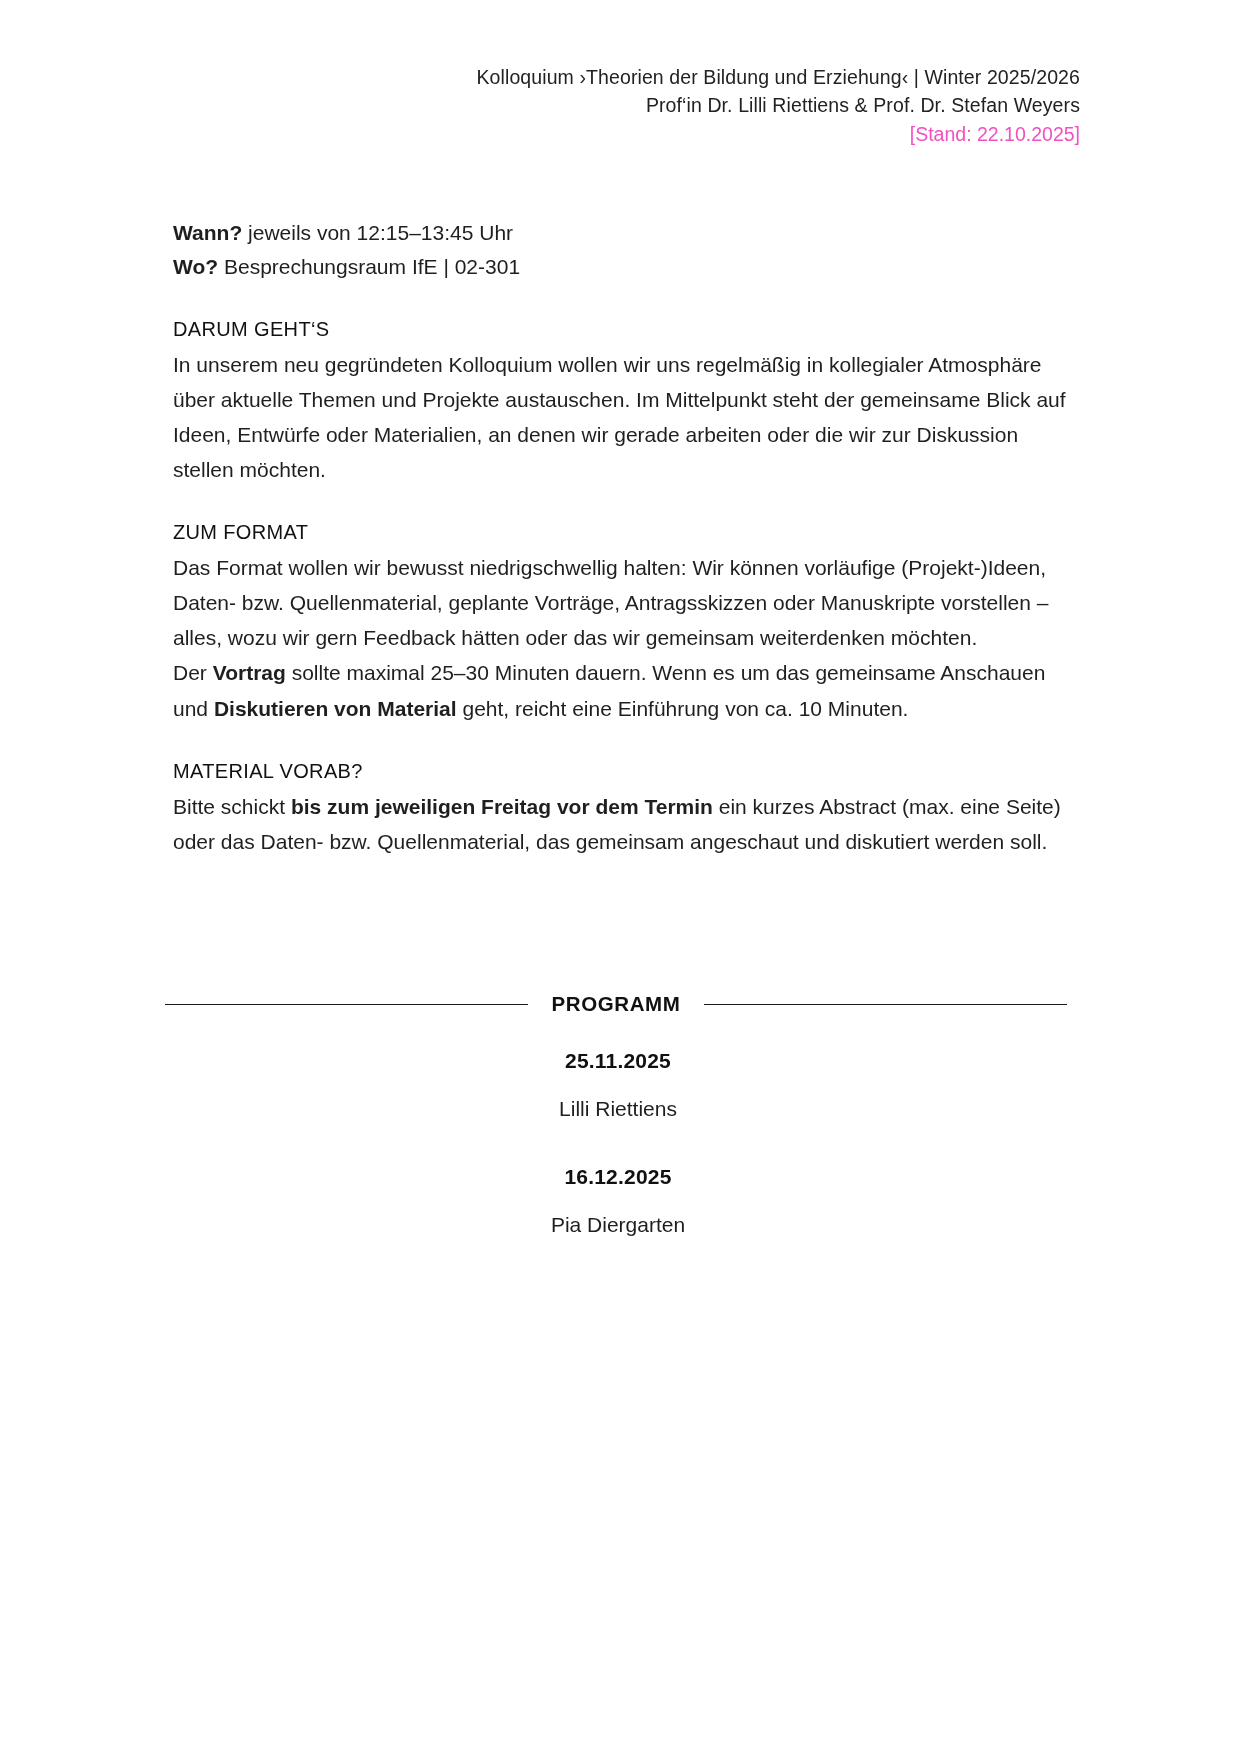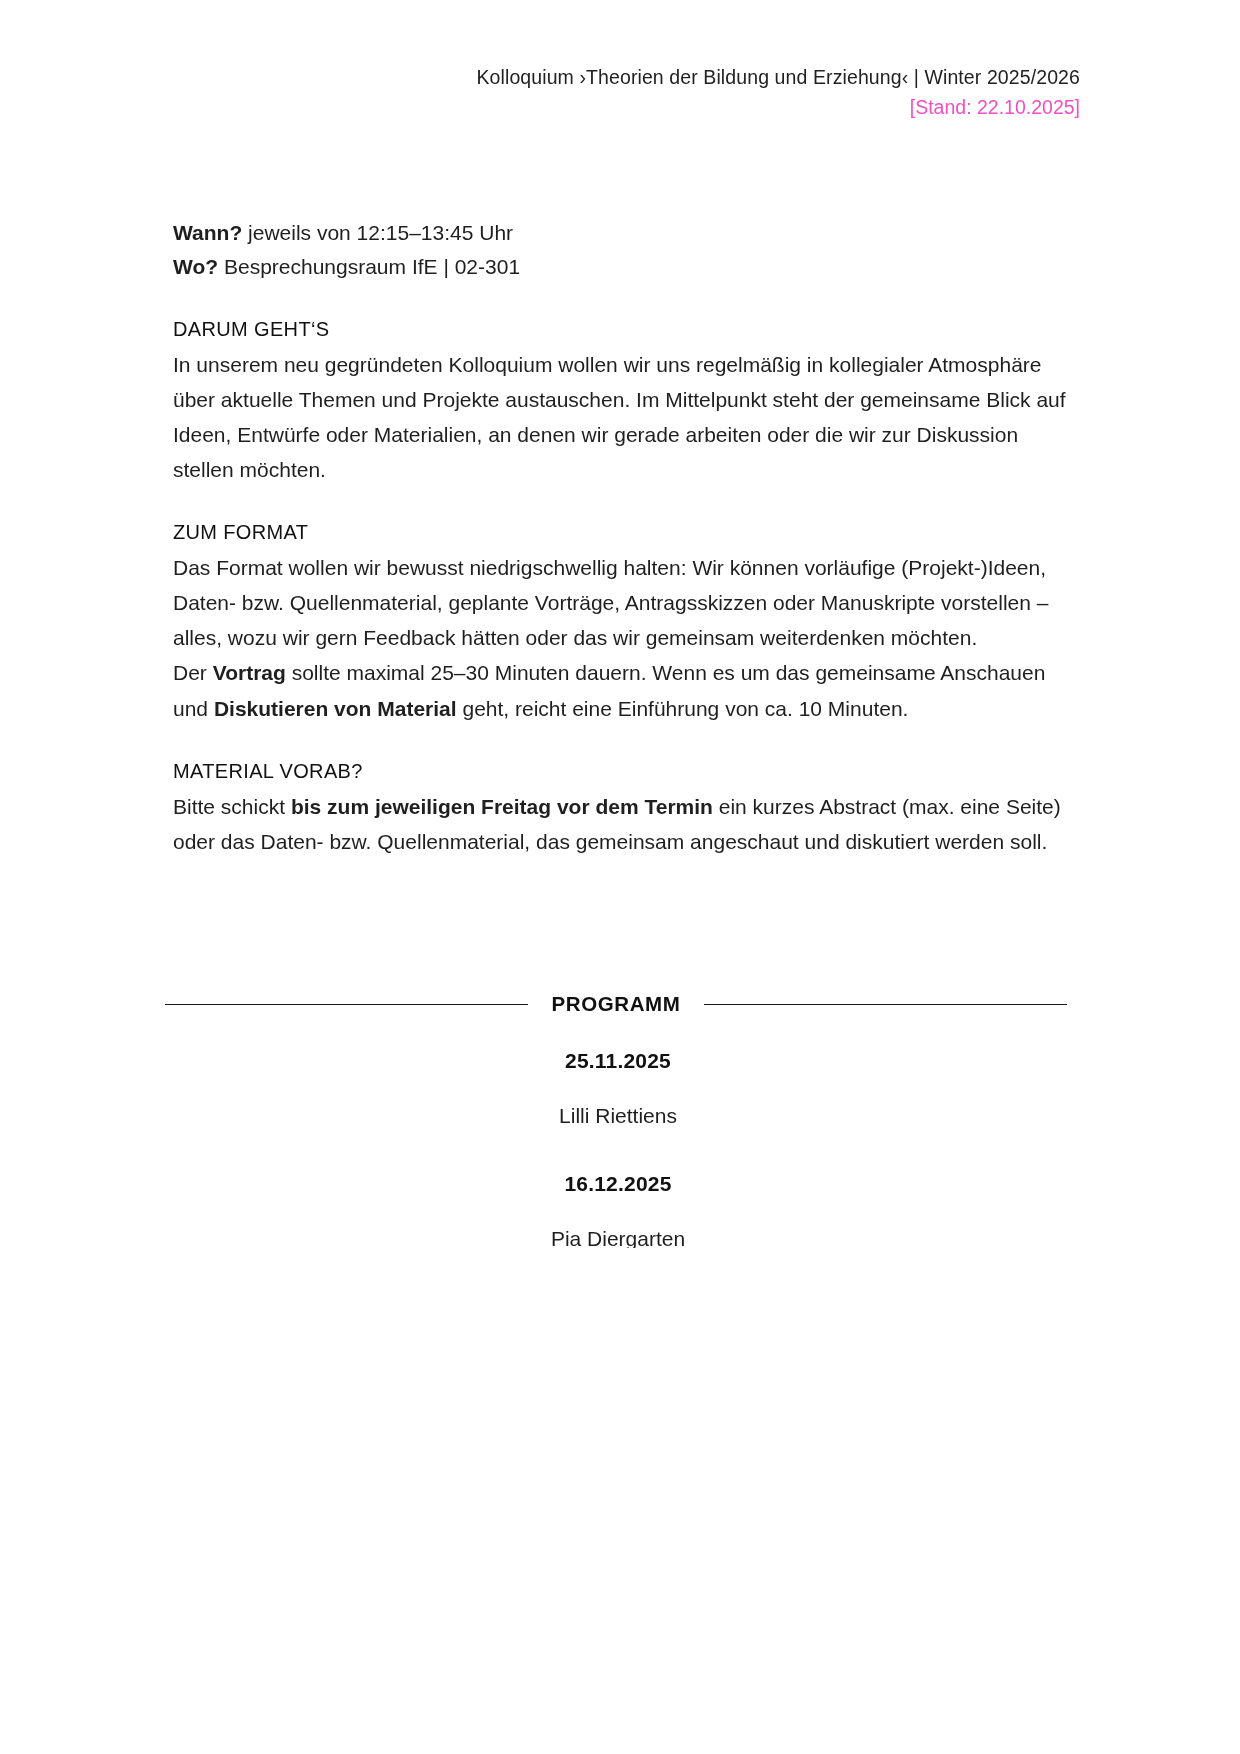--- a/index.html
+++ b/index.html
@@ -116,30 +116,31 @@
     font-weight: 700;
     color: #111111;
     letter-spacing: 0.2px;
     line-height: 1.55;
   }
   .programm-entry .speakers {
     font-size: 21px;
     font-weight: 400;
     color: #1f1f1f;
     line-height: 1.55;
-    margin-top: 22px;
+    margin-top: 15px;
   }
 </style>
 </head>
 <body>
 
 <div class="page">
 
   <div class="doc-header">
     <div class="hline">Kolloquium ›Theorien der Bildung und Erziehung‹ | Winter 2025/2026</div>
+    <div class="hline">Prof‘in Dr. Lilli Riettiens &amp; Prof. Dr. Stefan Weyers</div>
     <div class="stand">[Stand: 22.10.2025]</div>
   </div>
 
   <div class="content">
 
     <div class="meta-block">
       <div class="meta-line">
         <b>Wann?</b><span> jeweils von 12:15–13:45 Uhr</span>
       </div>
       <div class="meta-line">

